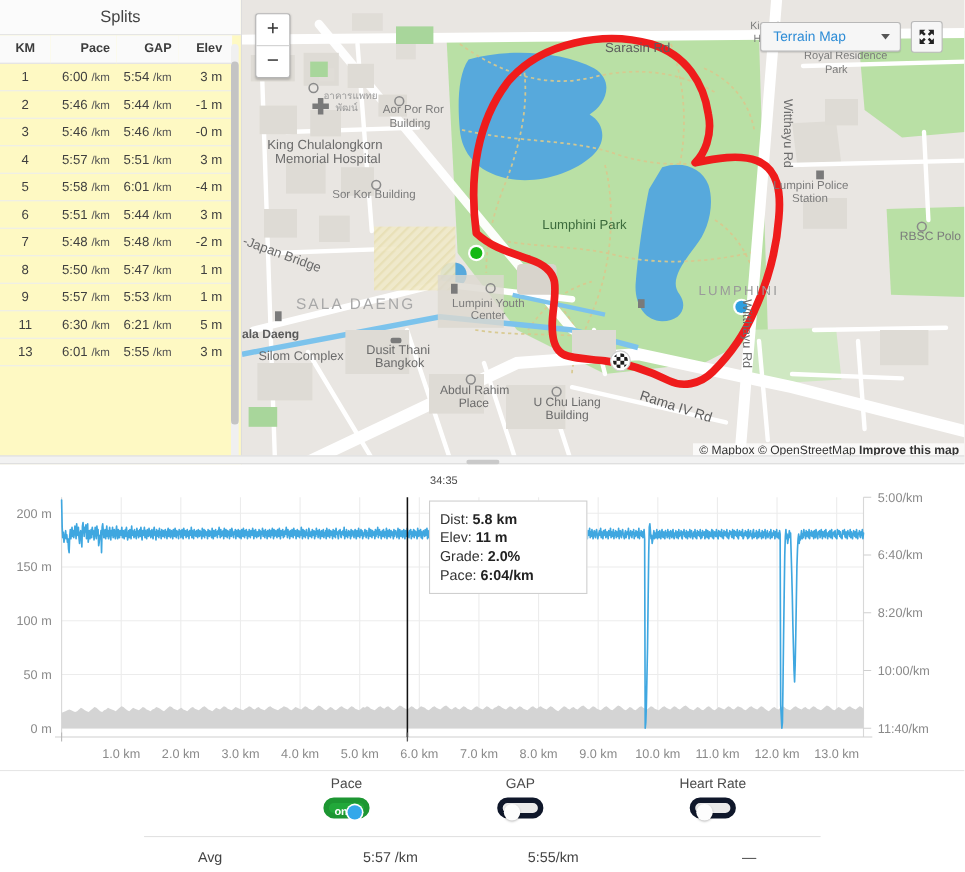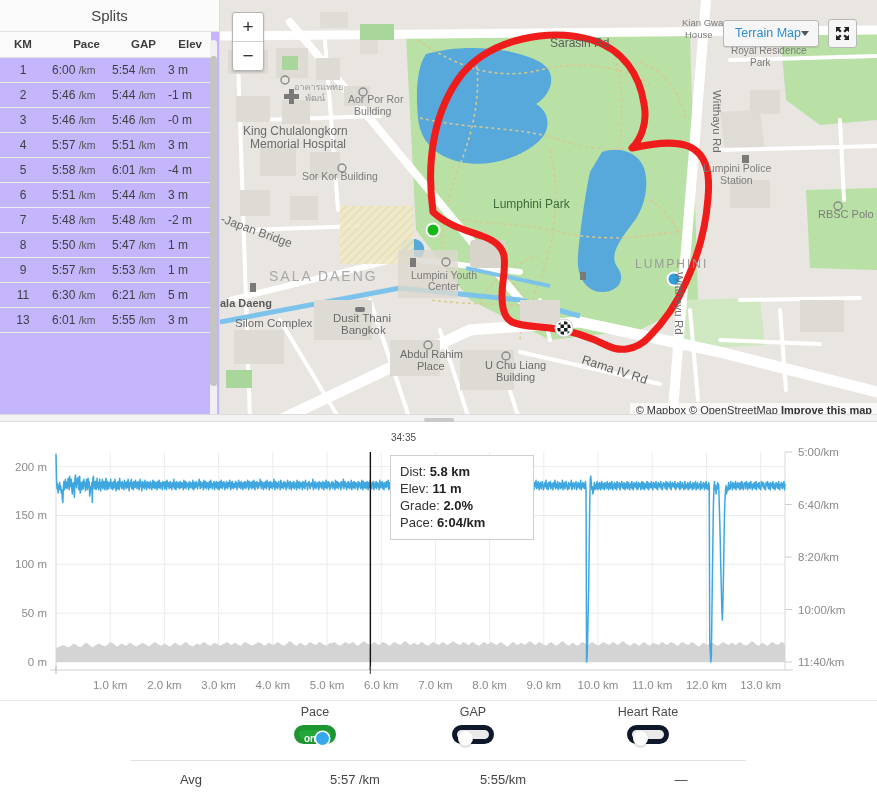--- a/index.html
+++ b/index.html
@@ -21,21 +21,21 @@
     position: absolute;
     left: 0; top: 0;
     width: 877px; height: 422px;
   }
 
   
   .splits-panel {
     position: absolute;
     left: 0; top: 0;
     width: 220px; height: 422px;
-    background: #c4b5fd;
+    background: #fef9c3;
     border-right: 1px solid #ddd;
     box-sizing: border-box;
     overflow: hidden;
   }
   .splits-title {
     height: 32px;
     line-height: 32px;
     text-align: center;
     font-size: 15px;
     color: #444;
@@ -61,21 +61,21 @@
   }
   table.splits th.c-km { width: 46px; text-align: center; }
   table.splits th.c-pace { width: 60px; }
   table.splits th.c-gap { width: 56px; }
   table.splits th.c-elev { width: 49px; padding-right: 9px; }
   table.splits td {
     padding: 5px 6px;
     border-bottom: 1px solid #ededed;
     color: #3f3f3f;
     font-size: 12px;
-    text-align: left;
+    text-align: right;
     white-space: nowrap;
     box-sizing: border-box;
   }
   table.splits td.c-km { text-align: center; width:46px;}
   table.splits td.c-pace { width: 60px; }
   table.splits td.c-gap { width: 56px; }
   table.splits td.c-elev { width: 49px; padding-right: 9px; }
   .unit { font-size: 10.5px; color: #555; }
   .splits-scroll {
     position: absolute;
@@ -135,21 +135,21 @@
     height: 25px;
     padding: 0 9px 0 11px;
     background: #f6f6f6;
     border: 1px solid #b8b8b8;
     border-radius: 3px;
     font-size: 12.5px;
     color: #2d8cd6;
     line-height: 25px;
     display: flex;
     align-items: center;
-    gap: 0;
+    gap: 32px;
     box-shadow: 0 1px 1px rgba(0,0,0,.1);
     z-index: 40;
     cursor: pointer;
   }
   .caret {
     width:0;height:0;
     border-left:4px solid transparent;
     border-right:4px solid transparent;
     border-top:5px solid #555;
   }

